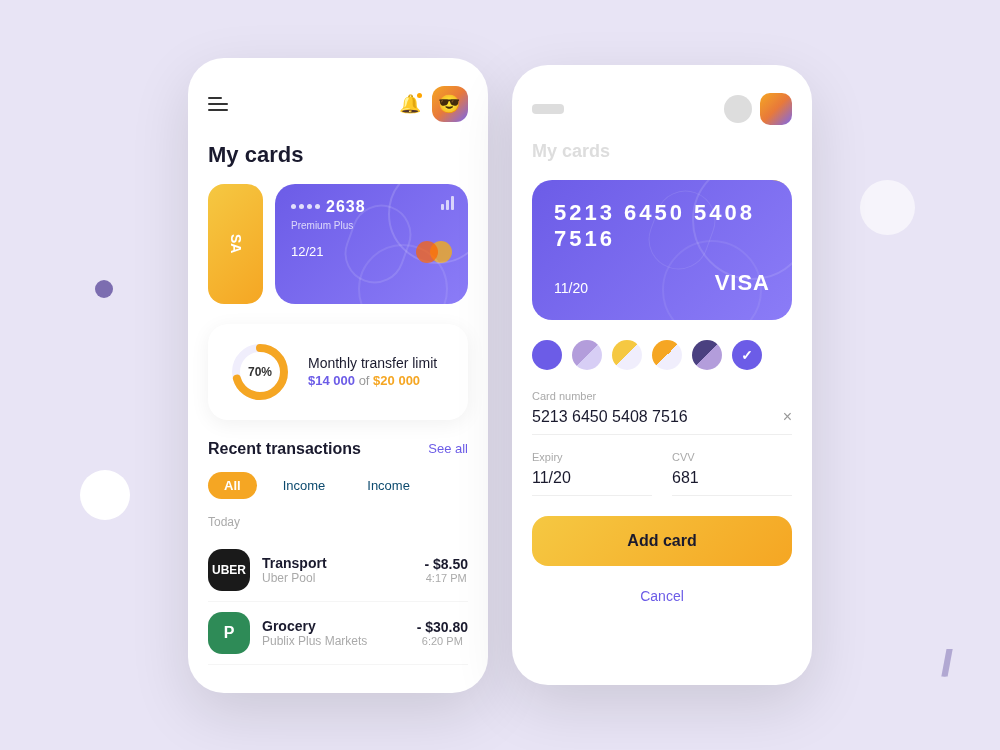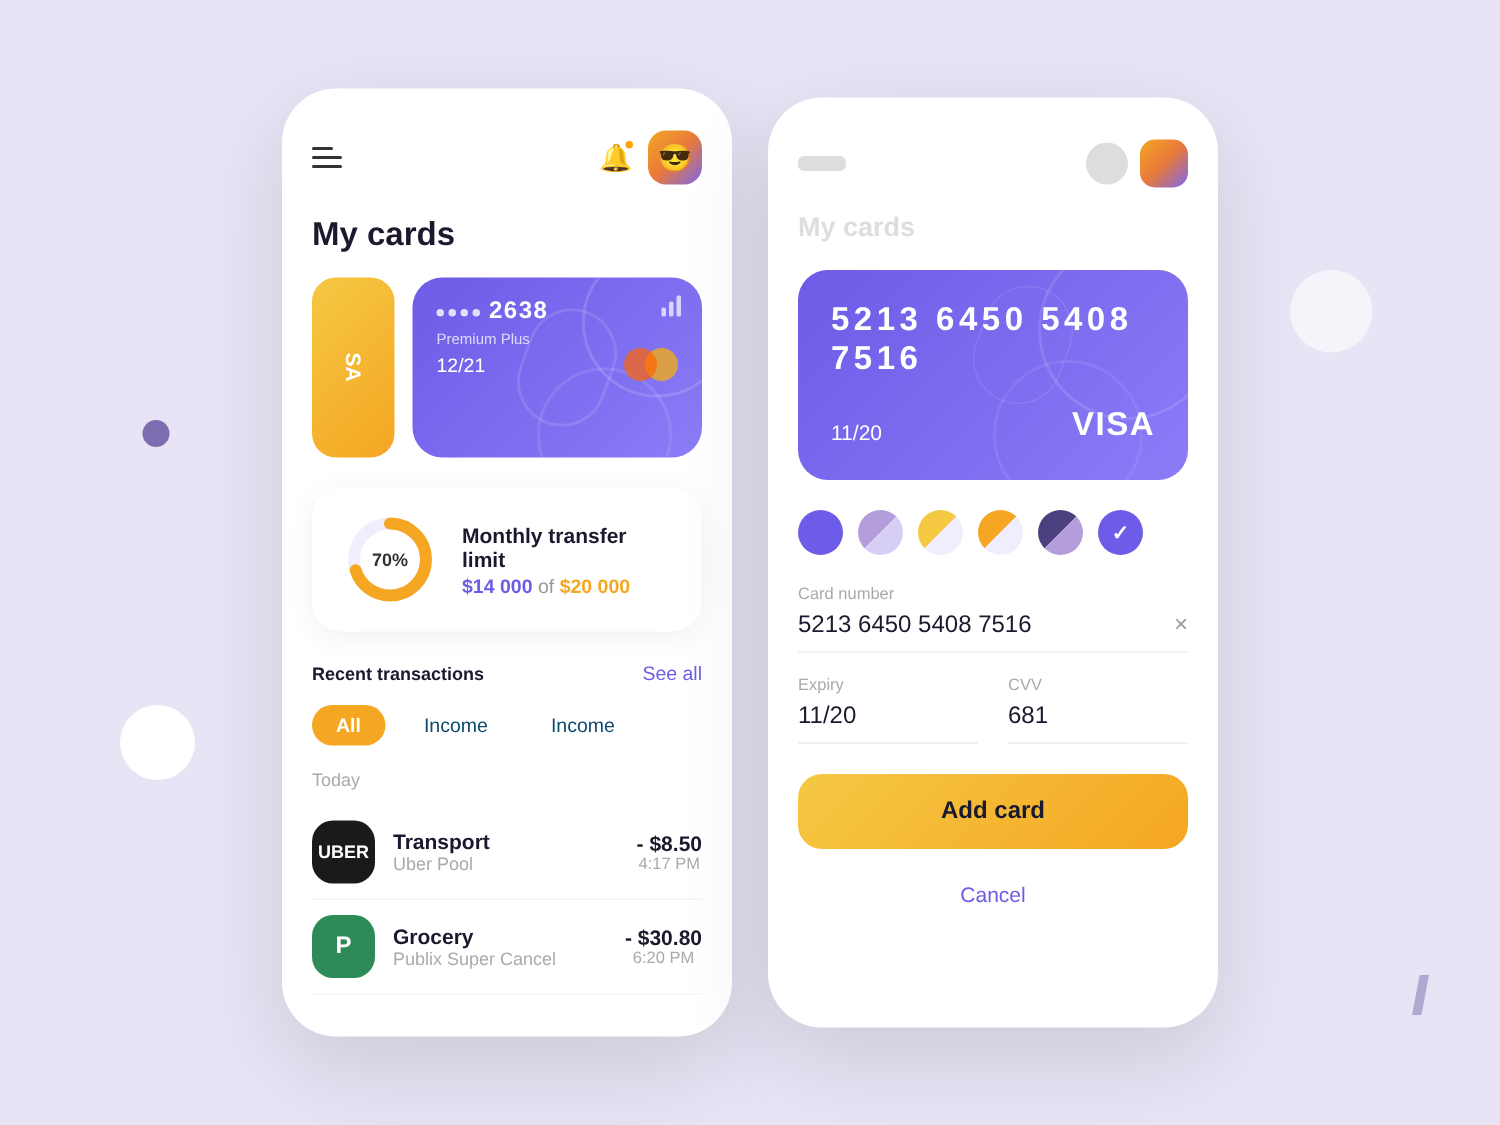--- a/index.html
+++ b/index.html
@@ -205,20 +205,21 @@
     }
     .card-number-text {
       color: white;
       font-size: 16px;
       font-weight: 600;
       letter-spacing: 1px;
     }
     .card-label {
       color: rgba(255,255,255,0.75);
       font-size: 10px;
+      margin-bottom: 10px;
     }
     .card-footer {
       display: flex;
       align-items: center;
       justify-content: space-between;
     }
     .card-expiry {
       color: white;
       font-size: 13px;
       font-weight: 500;
@@ -268,21 +269,21 @@
       position: absolute;
       top: 50%; left: 50%;
       transform: translate(-50%, -50%);
       font-size: 12px;
       font-weight: 700;
       color: #333;
     }
     .limit-info {}
     .limit-title {
       font-size: 14px;
-      font-weight: 700;
+      font-weight: 400;
       color: #1a1a2e;
       margin-bottom: 2px;
     }
     .limit-amounts {
       font-size: 13px;
     }
     .limit-used {
       color: #6c5ce7;
       font-weight: 600;
     }
@@ -293,21 +294,21 @@
     }
 
     
     .transactions-header {
       display: flex;
       justify-content: space-between;
       align-items: center;
       margin-bottom: 14px;
     }
     .transactions-title {
-      font-size: 12px;
+      font-size: 16px;
       font-weight: 700;
       color: #1a1a2e;
     }
     .see-all {
       font-size: 13px;
       color: #6c5ce7;
       cursor: pointer;
     }
 
     .filter-tabs {
@@ -688,21 +689,21 @@
         <div class="transaction-time">4:17 PM</div>
       </div>
     </div>
 
     <div class="transaction-item">
       <div class="transaction-logo logo-publix">
         <span class="publix-icon">P</span>
       </div>
       <div class="transaction-info">
         <div class="transaction-name">Grocery</div>
-        <div class="transaction-sub">Publix Super Cancel</div>
+        <div class="transaction-sub">Publix Plus Markets</div>
       </div>
       <div class="transaction-right">
         <div class="transaction-amount">- $30.80</div>
         <div class="transaction-time">6:20 PM</div>
       </div>
     </div>
 
   </div>
 
   <div class="phone-right">

